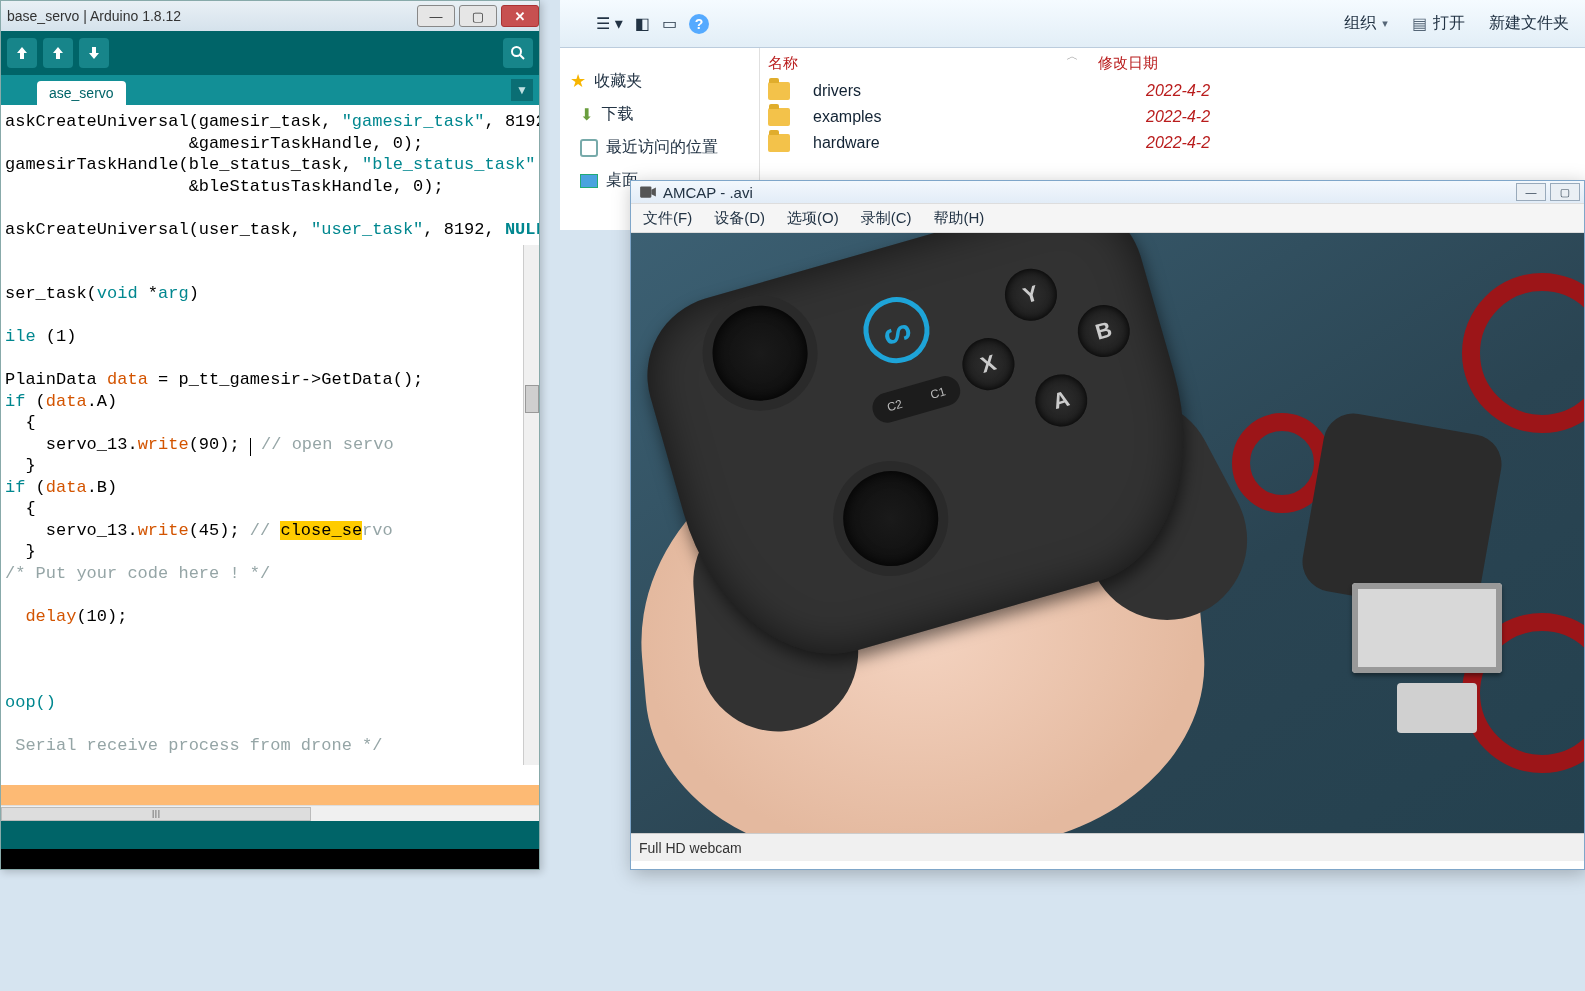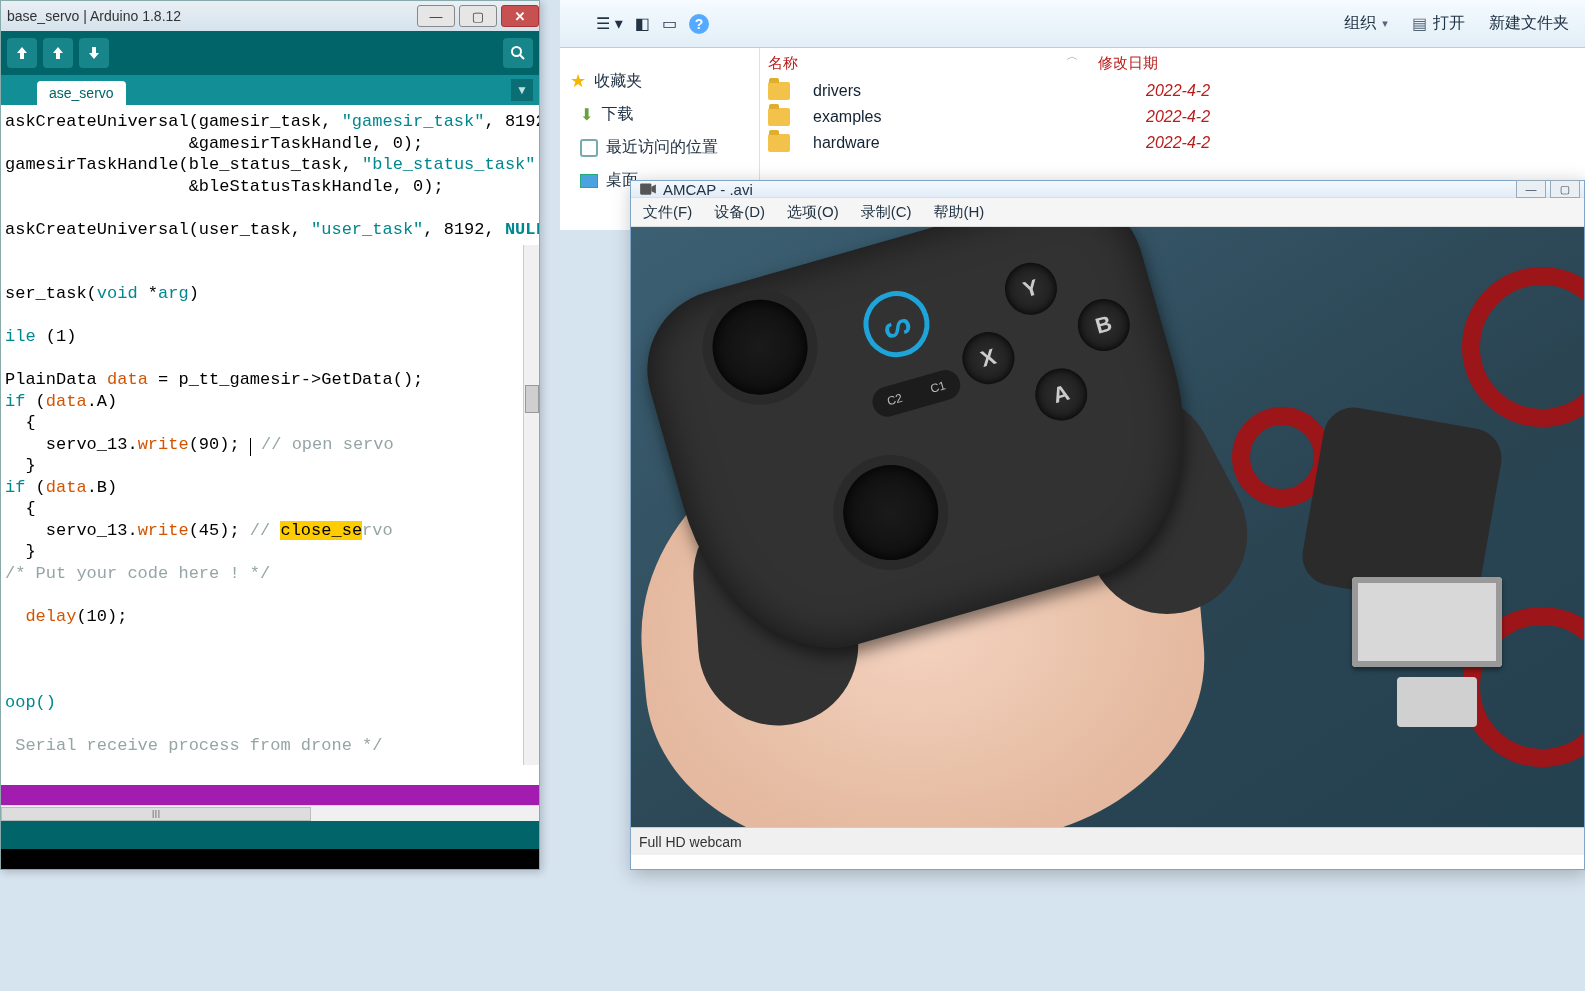--- a/index.html
+++ b/index.html
@@ -12,21 +12,21 @@
   overflow: hidden;
   position: relative;
 }
 
 
 .arduino-window {
   position: absolute;
   top: 0; left: 0;
   width: 540px;
   height: 870px;
-  background: #a21caf;
+  background: #fdba74;
   border: 1px solid #8aa;
   box-shadow: 2px 2px 8px rgba(0,0,0,.2);
 }
 .arduino-titlebar {
   height: 30px;
   background: linear-gradient(#e9f0f5,#d5e2ec);
   display: flex; align-items: center; justify-content: space-between;
   padding: 0 0 0 6px;
   font-size: 14px;
   color: #333;
@@ -208,21 +208,21 @@
 
 
 .amcap {
   position: absolute;
   left: 630px; top: 180px; width: 955px; height: 690px;
   background: #fff;
   border: 1px solid #7fa6c9;
   box-shadow: 2px 4px 18px rgba(0,0,0,.25);
 }
 .amcap-titlebar {
-  height: 16px;
+  height: 22px;
   background: linear-gradient(#f3f8fd,#e2ecf7);
   display: flex; align-items: center; justify-content: space-between;
   padding: 0 4px 0 8px;
 }
 .amcap-titlebar .title {
   display: flex; align-items: center; gap: 6px;
   font-size: 15px; color: #234;
 }
 .amcap-titlebar .title svg { width: 18px; height: 18px; }
 .amcap-titlebar .winbtns { display: flex; gap: 4px; }

